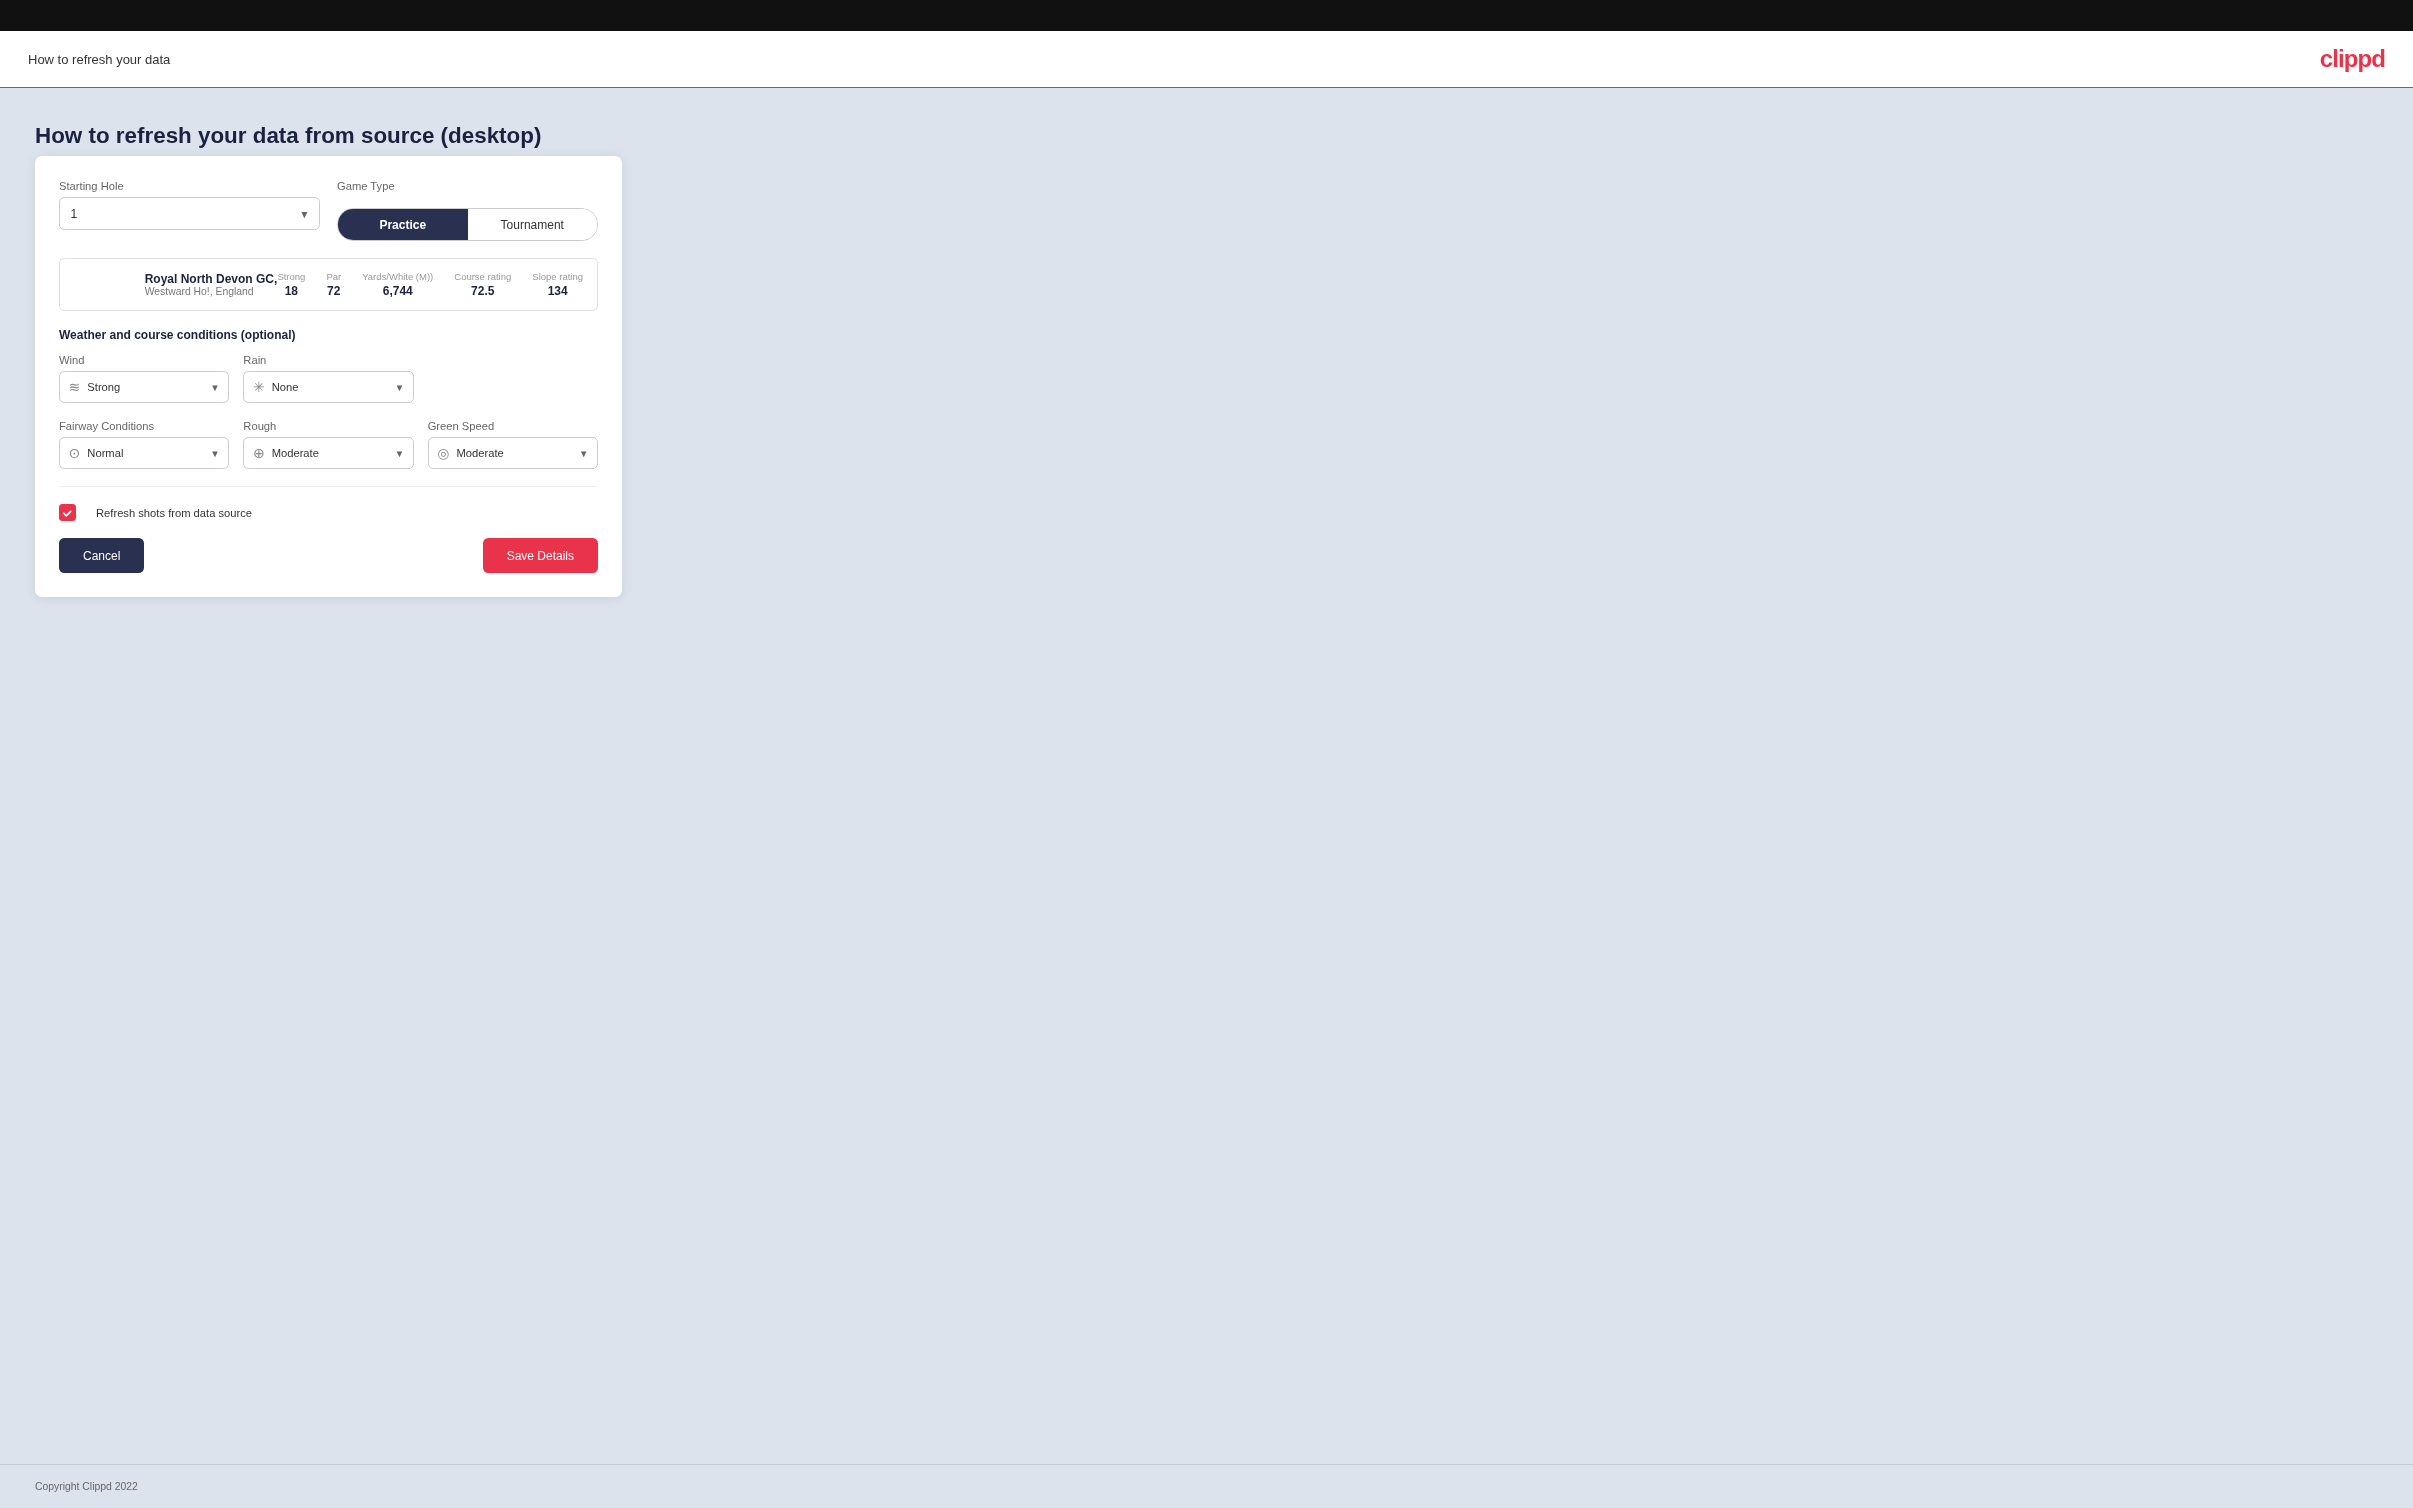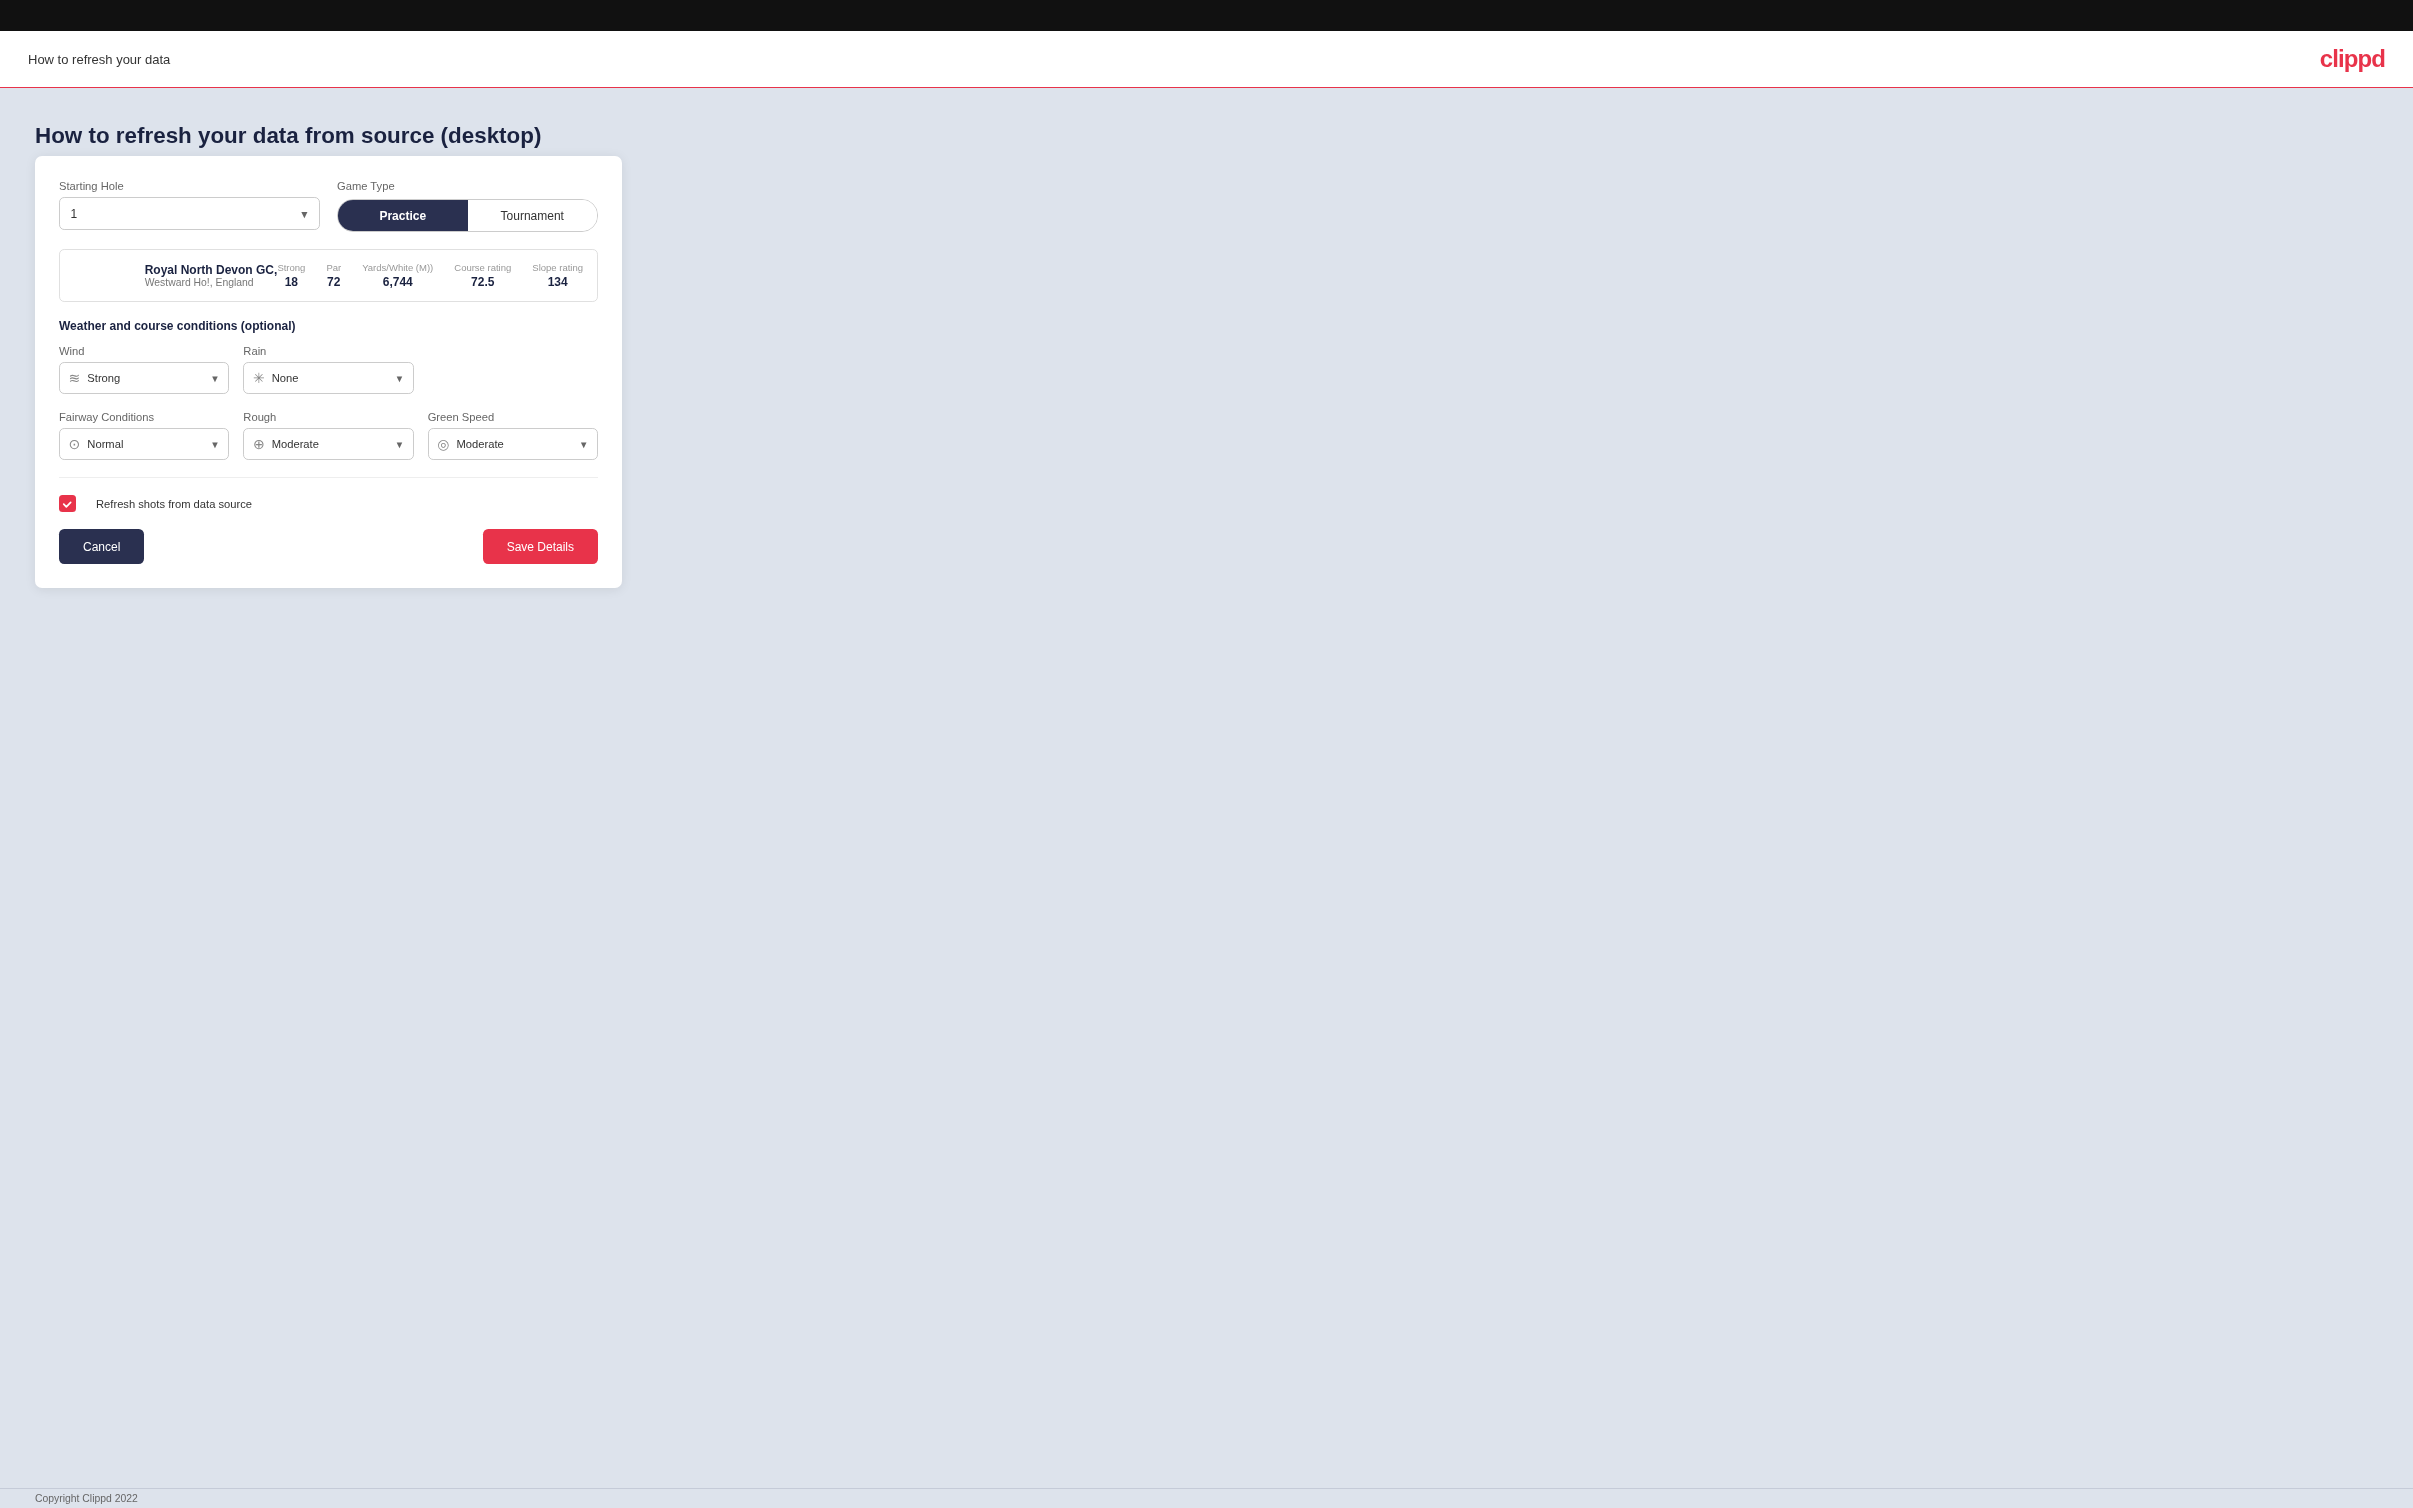--- a/index.html
+++ b/index.html
@@ -97,21 +97,21 @@
       transform: translateY(-50%);
       pointer-events: none;
       color: #666;
       font-size: 10.4px;
     }
     .game-type-group {
       display: flex;
       border: 0.9px solid #ccc;
       border-radius: 16px;
       overflow: hidden;
-      margin-top: 7px;
+      margin-top: 16px;
     }
     .game-type-btn {
       flex: 1;
       padding: 8.6px;
       border: none;
       background: #fff;
       cursor: pointer;
       font-size: 12px;
       color: #333;
     }
@@ -258,21 +258,21 @@
       flex: 1;
       padding-top: 8.6px;
     }
     .side-text p {
       font-size: 15.5px;
       color: #1a2240;
       line-height: 1.55;
     }
     .footer {
       background: #dde3ec;
-      padding: 4px 35px;
+      padding: 16px 35px;
       font-size: 10.4px;
       color: #666;
       border-top: 0.9px solid #c5cbd8;
     }
     .field-group {
       flex: 1;
     }
   </style>
 </head>
 <body>

